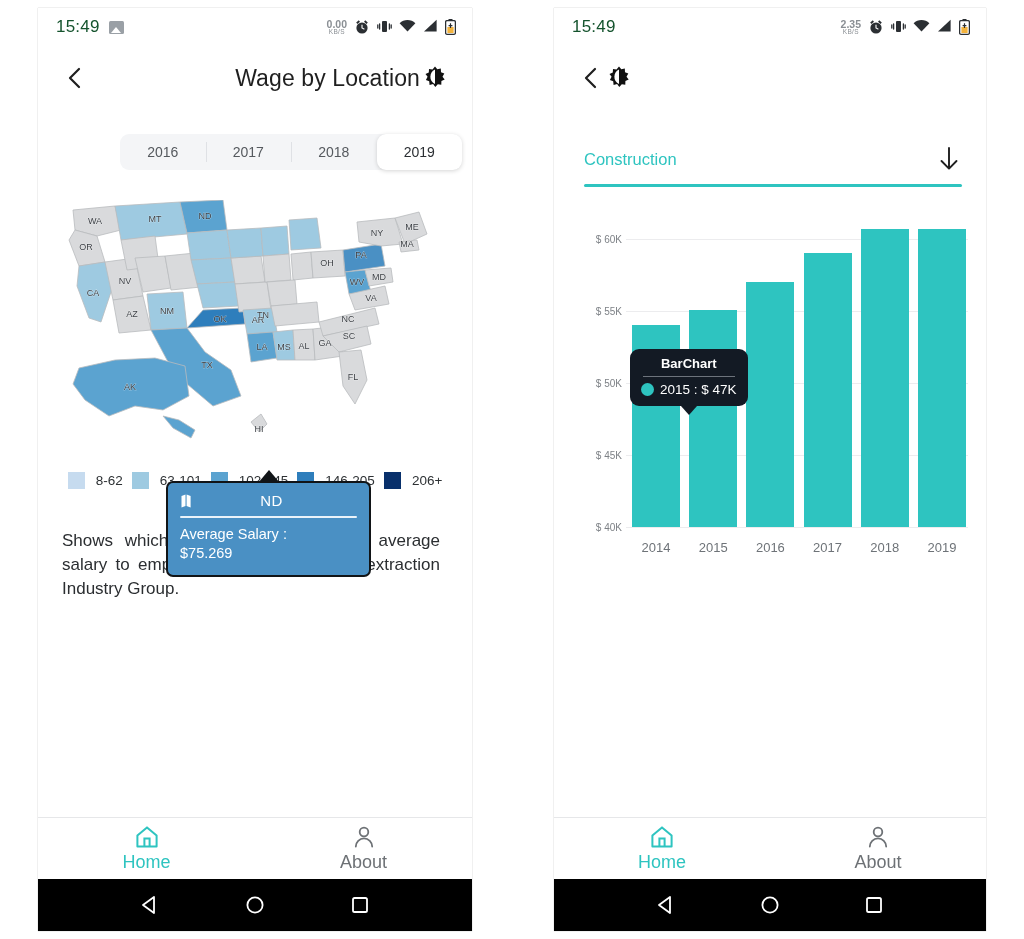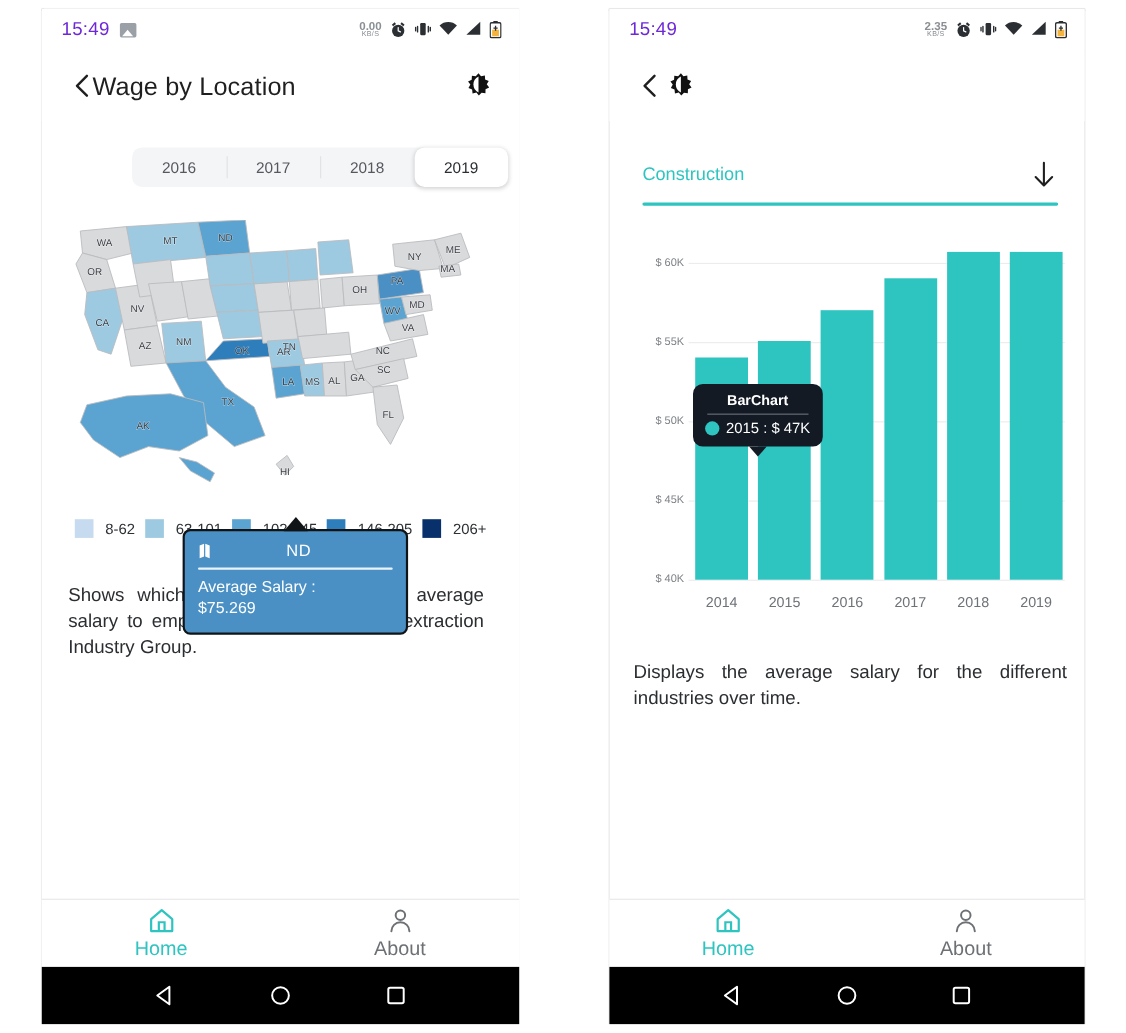--- a/index.html
+++ b/index.html
@@ -20,21 +20,21 @@
   }
 
   
   .statusbar {
     height: 38px; flex: 0 0 38px;
     display: flex; align-items: center; justify-content: space-between;
     padding: 0 16px 0 18px;
     background: #ffffff;
   }
   .sb-left { display: flex; align-items: center; gap: 9px; }
-  .sb-time { font-size: 17px; color: #6d28d9; letter-spacing: .2px; }
+  .sb-time { font-size: 17px; color: #14532d; letter-spacing: .2px; }
   .sb-img-icon {
     width: 15px; height: 13px; background: #9aa0a6; border-radius: 1.5px;
     position: relative; overflow: hidden;
   }
   .sb-img-icon::after {
     content: ""; position: absolute; left: 2px; bottom: 1px;
     border-left: 5px solid transparent; border-right: 5px solid transparent;
     border-bottom: 6px solid #ffffff;
   }
   .sb-right { display: flex; align-items: flex-start; gap: 7px; }
@@ -50,21 +50,21 @@
     padding: 0 22px 0 24px;
     background: #ffffff;
   }
   .back-btn {
     width: 26px; height: 26px;
     display: flex; align-items: center; justify-content: center;
     cursor: pointer;
   }
   .back-btn svg { display: block; }
   .appbar-title {
-    flex: 1; text-align: left;
+    flex: 1; text-align: right;
     font-size: 23px; color: #1f1f1f; font-weight: 400;
     letter-spacing: .1px;
     margin-left: -4px;
   }
   .theme-btn { width: 30px; height: 30px; display: flex; align-items: center; justify-content: center; cursor: pointer; }
 
   
   .content { flex: 1; position: relative; overflow: hidden; }
 
   
@@ -582,21 +582,20 @@
             <div class="ct-title">BarChart</div>
             <div class="ct-rule"></div>
             <div class="ct-row">
               <span class="ct-dot"></span>
               <span class="ct-text">2015 : $ 47K</span>
             </div>
           </div>
         </div>
       </div>
 
-      <div class="desc right">Displays the average salary for the different industries over time.</div>
     </div>
 
     <div class="bottomnav">
       <div class="nav-item active">
         <svg width="26" height="26" viewBox="0 0 26 26">
             <path d="M3.4 11.6 L13 3.4 L22.6 11.6 L22.6 22.4 L3.4 22.4 Z" fill="none" stroke="#2ec4c0" stroke-width="2" stroke-linejoin="round"></path>
             <path d="M10.4 22.4 L10.4 14.4 L15.6 14.4 L15.6 22.4" fill="none" stroke="#2ec4c0" stroke-width="2"></path>
           </svg>
         <span class="nav-label">Home</span>
       </div>

